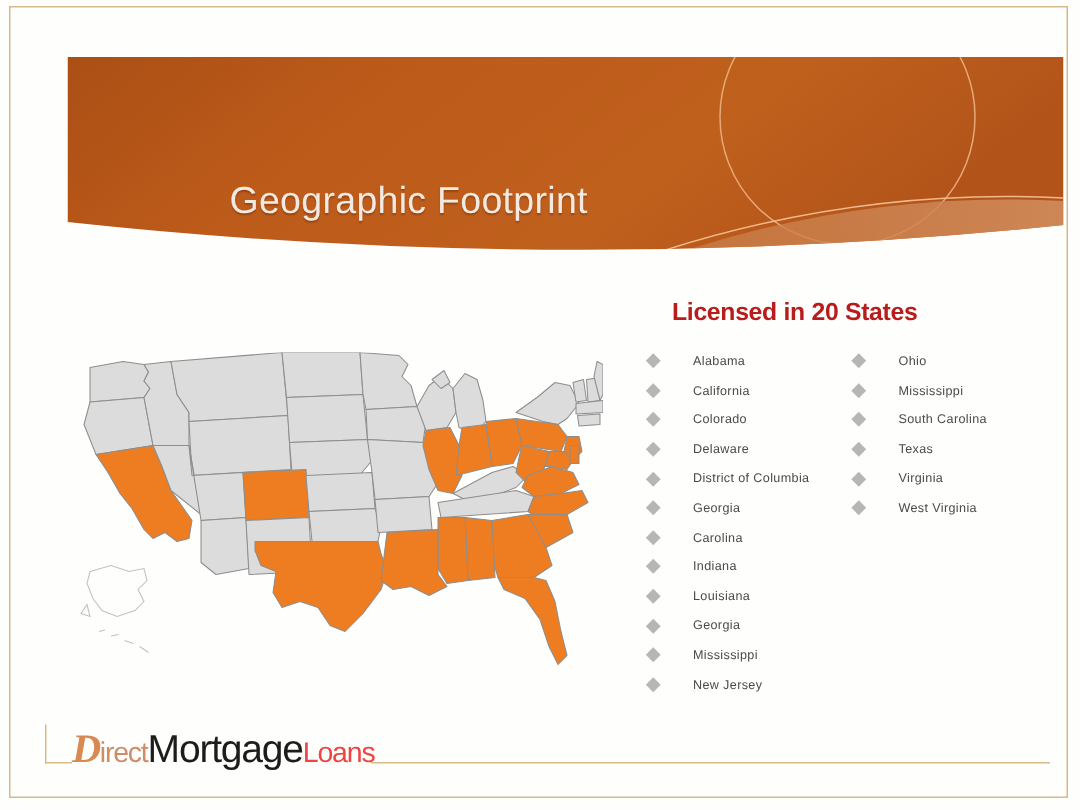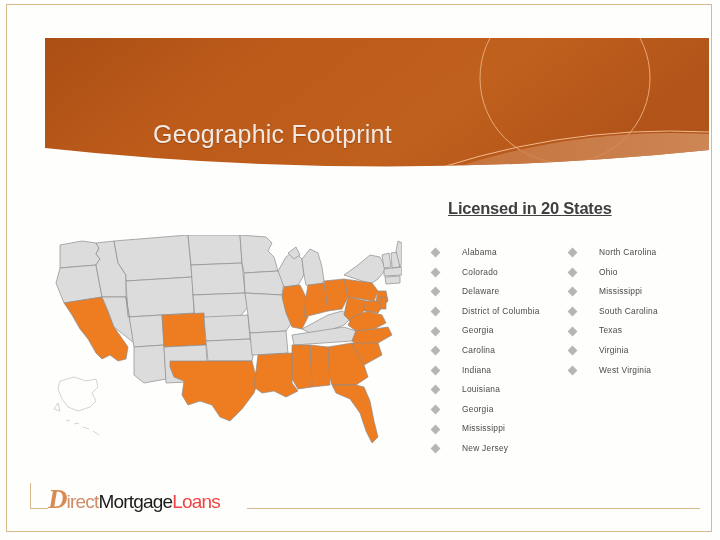--- a/index.html
+++ b/index.html
@@ -60,36 +60,35 @@
     text-shadow: 0 1px 1px rgba(80,30,0,.35);
   }
 
   
   .licensed-heading {
     position: absolute;
     left: 448px;
     top: 199px;
     font-size: 16.5px;
     font-weight: bold;
-    color: #404040;
+    color: #b91c1c;
     white-space: nowrap;
     letter-spacing: -0.2px;
-    text-decoration: underline;
   }
 
   
   .states {
     position: absolute;
     left: 430px;
     top: 231px;
     width: 280px;
   }
   .state-col {
     position: absolute;
-    top: 12px;
+    top: 0;
   }
   .state-col.col1 { left: 0px;   width: 140px; }
   .state-col.col2 { left: 137px; width: 130px; }
 
   .state-item {
     position: relative;
     height: 19.6px;
     line-height: 19.6px;
     font-size: 8.4px;
     color: #4a4a4a;
@@ -160,21 +159,21 @@
     font-size: 27px;
     color: #d98a52;
     letter-spacing: -1px;
   }
   .logo .irect {
     font-size: 19px;
     color: #cf8c66;
     letter-spacing: -0.8px;
   }
   .logo .mortgage {
-    font-size: 19px;
+    font-size: 26px;
     color: #1c1c1c;
     letter-spacing: -0.8px;
   }
   .logo .loans {
     font-size: 19px;
     color: #ef4444;
     letter-spacing: -0.8px;
   }
 </style>
 </head>
@@ -214,33 +213,33 @@
       </g>
     </svg>
     <div class="header-title">Geographic Footprint</div>
   </div>
 
   <div class="licensed-heading">Licensed in 20 States</div>
 
   <div class="states">
     <div class="state-col col1">
         <div class="state-item"><span class="state-bullet"></span><span>Alabama</span></div>
+        <div class="state-item"><span class="state-bullet"></span><span>California</span></div>
         <div class="state-item"><span class="state-bullet"></span><span>Colorado</span></div>
         <div class="state-item"><span class="state-bullet"></span><span>Delaware</span></div>
         <div class="state-item"><span class="state-bullet"></span><span>District of Columbia</span></div>
         <div class="state-item"><span class="state-bullet"></span><span>Georgia</span></div>
         <div class="state-item"><span class="state-bullet"></span><span>Carolina</span></div>
         <div class="state-item"><span class="state-bullet"></span><span>Indiana</span></div>
         <div class="state-item"><span class="state-bullet"></span><span>Louisiana</span></div>
         <div class="state-item"><span class="state-bullet"></span><span>Georgia</span></div>
         <div class="state-item"><span class="state-bullet"></span><span>Mississippi</span></div>
         <div class="state-item"><span class="state-bullet"></span><span>New Jersey</span></div>
       </div>
     <div class="state-col col2">
-        <div class="state-item"><span class="state-bullet"></span><span>North Carolina</span></div>
         <div class="state-item"><span class="state-bullet"></span><span>Ohio</span></div>
         <div class="state-item"><span class="state-bullet"></span><span>Mississippi</span></div>
         <div class="state-item"><span class="state-bullet"></span><span>South Carolina</span></div>
         <div class="state-item"><span class="state-bullet"></span><span>Texas</span></div>
         <div class="state-item"><span class="state-bullet"></span><span>Virginia</span></div>
         <div class="state-item"><span class="state-bullet"></span><span>West Virginia</span></div>
       </div>
   </div>
 
   <div class="map">

